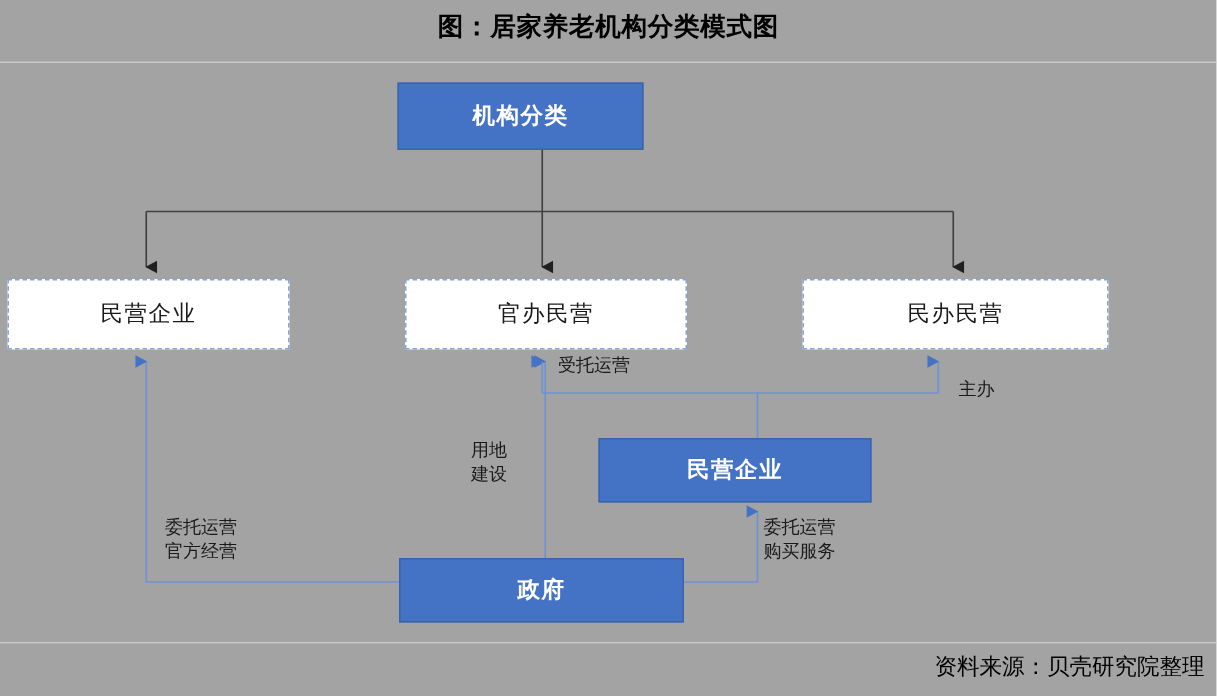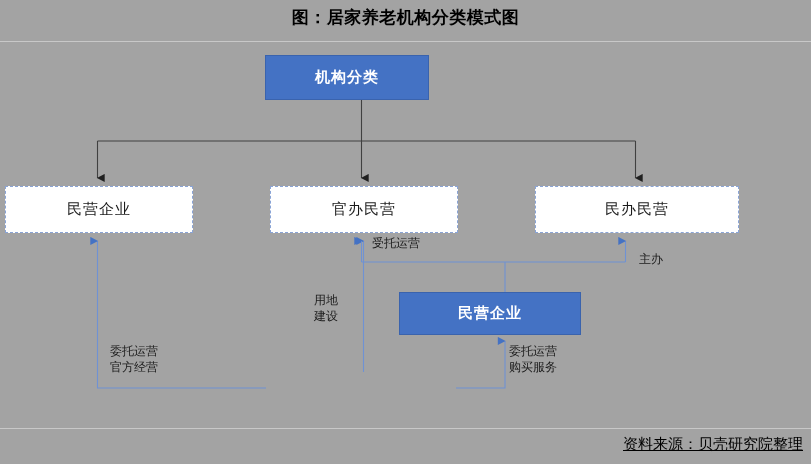--- a/index.html
+++ b/index.html
@@ -45,21 +45,20 @@
     height: 1px;
     background: #c8c8c8;
   }
   .source {
     position: absolute;
     right: 8px;
     top: 435px;
     font-family: "Liberation Serif", "DejaVu Serif", serif;
     font-size: 15px;
     color: #000000;
-    text-decoration: underline;
   }
 
   
   .box {
     position: absolute;
     box-sizing: border-box;
     display: flex;
     align-items: center;
     justify-content: center;
     font-size: 15px;
@@ -158,20 +157,21 @@
   <div class="box box-filled" id="box-root">机构分类</div>
 
   <div class="box box-dashed" id="box-gg">民营企业</div>
 
   <div class="box box-dashed" id="box-gm">官办民营</div>
 
   <div class="box box-dashed" id="box-mm">民办民营</div>
 
   <div class="box box-filled" id="box-ent">民营企业</div>
 
+  <div class="box box-filled" id="box-gov">政府</div>
 
   <div class="elabel" id="lbl-shoutuo">受托运营</div>
 
   <div class="elabel" id="lbl-zhuban">主办</div>
 
   <div class="elabel" id="lbl-yongdi">用地
 建设</div>
 
   <div class="elabel" id="lbl-zhijie">委托运营
 官方经营</div>

